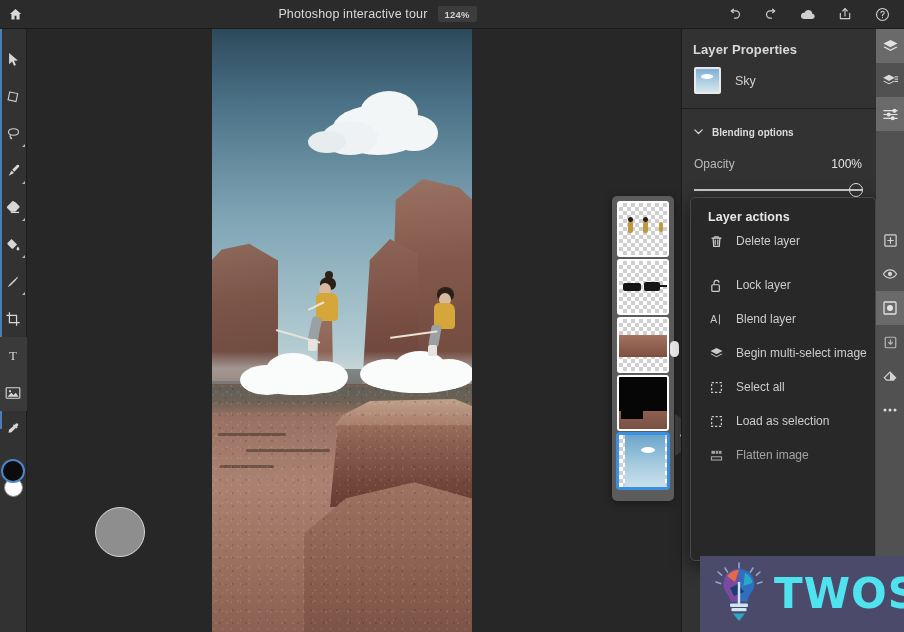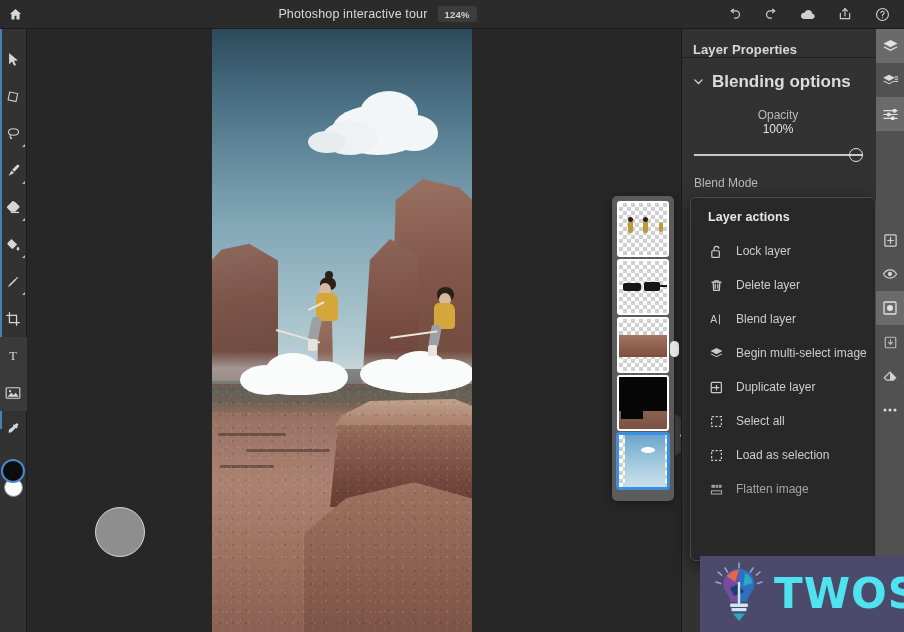--- a/index.html
+++ b/index.html
@@ -245,25 +245,24 @@
     content:""; position:absolute; left:5px; top:5px; width:12px; height:5px;
     background:#ffffff; border-radius:50%;
   }
   #lp-name { color: #cfcfcf; font-size: 12.5px; }
   .panel-div { height: 1px; background: #1f1f1f; }
 
   #blending-head {
     display: flex; align-items: center; gap: 8px;
     padding: 14px 0 0 11px; cursor: pointer;
   }
-  #blending-head .lbl { color: #dcdcdc; font-size: 17px; font-weight: bold; }
+  #blending-head .lbl { color: #dcdcdc; font-size: 10px; font-weight: bold; }
   #opacity-row {
     display:flex; justify-content:space-between; align-items:center;
     padding: 16px 14px 0 12px;
-    flex-direction: column;
   }
   #opacity-row .lbl { color: #b9b9b9; font-size: 12px; }
   #opacity-row .val { color: #e3e3e3; font-size: 12px; }
   #opacity-slider {
     position: relative; margin: 12px 14px 0 12px; height: 14px; cursor: pointer;
   }
   #opacity-track {
     position:absolute; left:0; top:6px; width:100%; height:1.5px; background:#c9c9c9;
   }
   #opacity-knob {
@@ -565,20 +564,24 @@
 
     <div id="panel-collapse">
       <svg width="7" height="11" viewBox="0 0 7 11" fill="none" stroke="#b5b5b5" stroke-width="1.3" stroke-linecap="round">
           <path d="M5 1 1.6 5.5 5 10"></path>
         </svg>
     </div>
   </div>
 
   <div id="right-panel">
     <div id="lp-title">Layer Properties</div>
+    <div id="lp-row">
+      <div id="lp-thumb"></div>
+      <div id="lp-name">Sky</div>
+    </div>
     <div class="panel-div"></div>
 
     <div id="blending-head">
       <span>
         <svg width="11" height="11" viewBox="0 0 12 12" fill="none" stroke="#d5d5d5" stroke-width="1.4" stroke-linecap="round">
             <path d="M2 4.2 6 8.2 10 4.2"></path>
           </svg>
       </span>
       <span class="lbl">Blending options</span>
     </div>
@@ -590,43 +593,43 @@
     <div id="opacity-slider">
       <div id="opacity-track"></div>
       <div id="opacity-knob"></div>
     </div>
     <div id="blendmode-label">Blend Mode</div>
   </div>
 
   <div id="layer-actions">
     <div id="la-arrow"></div>
     <div id="la-title">Layer actions</div>
-
-    <div class="la-item" id="la-first">
-      <span class="la-ico">
-        <svg width="15" height="15" viewBox="0 0 16 16" fill="none" stroke="#cbcbcb" stroke-width="1.3">
-            <rect x="3" y="7.2" width="8" height="7" rx="1"></rect>
-            <path d="M5.4 7.2V5.2a2.6 2.6 0 0 1 5.2-.3"></path>
-          </svg>
-      </span>
-      <span class="la-lbl">Lock layer</span>
-    </div>
 
     <div class="la-item">
       <span class="la-ico">
         <svg width="15" height="15" viewBox="0 0 16 16" fill="none" stroke="#cbcbcb" stroke-width="1.3" stroke-linecap="round">
             <path d="M3.2 4.4h9.6"></path>
             <path d="M6.2 4.4V3h3.6v1.4"></path>
             <path d="M4.4 4.4 5 13.2h6L11.6 4.4"></path>
             <path d="M6.6 6.6v4.4M9.4 6.6v4.4"></path>
           </svg>
       </span>
       <span class="la-lbl">Delete layer</span>
     </div>
 
+    <div class="la-item" id="la-first">
+      <span class="la-ico">
+        <svg width="15" height="15" viewBox="0 0 16 16" fill="none" stroke="#cbcbcb" stroke-width="1.3">
+            <rect x="3" y="7.2" width="8" height="7" rx="1"></rect>
+            <path d="M5.4 7.2V5.2a2.6 2.6 0 0 1 5.2-.3"></path>
+          </svg>
+      </span>
+      <span class="la-lbl">Lock layer</span>
+    </div>
+
     <div class="la-item">
       <span class="la-ico">
         <svg width="15" height="15" viewBox="0 0 16 16">
             <text x="5" y="12" font-family="Liberation Sans, sans-serif" font-size="11" fill="#cbcbcb" text-anchor="middle">A</text>
             <rect x="10.6" y="2.6" width="1" height="10.6" fill="#cbcbcb"></rect>
           </svg>
       </span>
       <span class="la-lbl">Blend layer</span>
     </div>
 
@@ -634,30 +637,20 @@
     <div class="la-item">
       <span class="la-ico">
         <svg width="15" height="15" viewBox="0 0 16 16">
             <path d="M8 2 14.4 5.4 8 8.8 1.6 5.4z" fill="#cbcbcb"></path>
             <path d="M2.6 8 8 10.9 13.4 8l1 .6L8 12 1.6 8.6z" fill="#cbcbcb"></path>
           </svg>
       </span>
       <span class="la-lbl">Begin multi-select image</span>
     </div>
 
-    <div class="la-item">
-      <span class="la-ico">
-        <svg width="15" height="15" viewBox="0 0 16 16" fill="none" stroke="#cbcbcb" stroke-width="1.3">
-            <rect x="2.4" y="2.6" width="10.8" height="10.8" rx="1"></rect>
-            <path d="M8 5.6v5M5.5 8.1h5" stroke-linecap="round"></path>
-            <path d="M2.4 8.1h3.1"></path>
-          </svg>
-      </span>
-      <span class="la-lbl">Duplicate layer</span>
-    </div>
 
 
     <div class="la-item">
       <span class="la-ico">
         <svg width="15" height="15" viewBox="0 0 16 16" fill="none" stroke="#cbcbcb" stroke-width="1.3">
             <rect x="2.8" y="2.8" width="10.4" height="10.4" stroke-dasharray="2.4 1.8"></rect>
           </svg>
       </span>
       <span class="la-lbl">Select all</span>
     </div>

